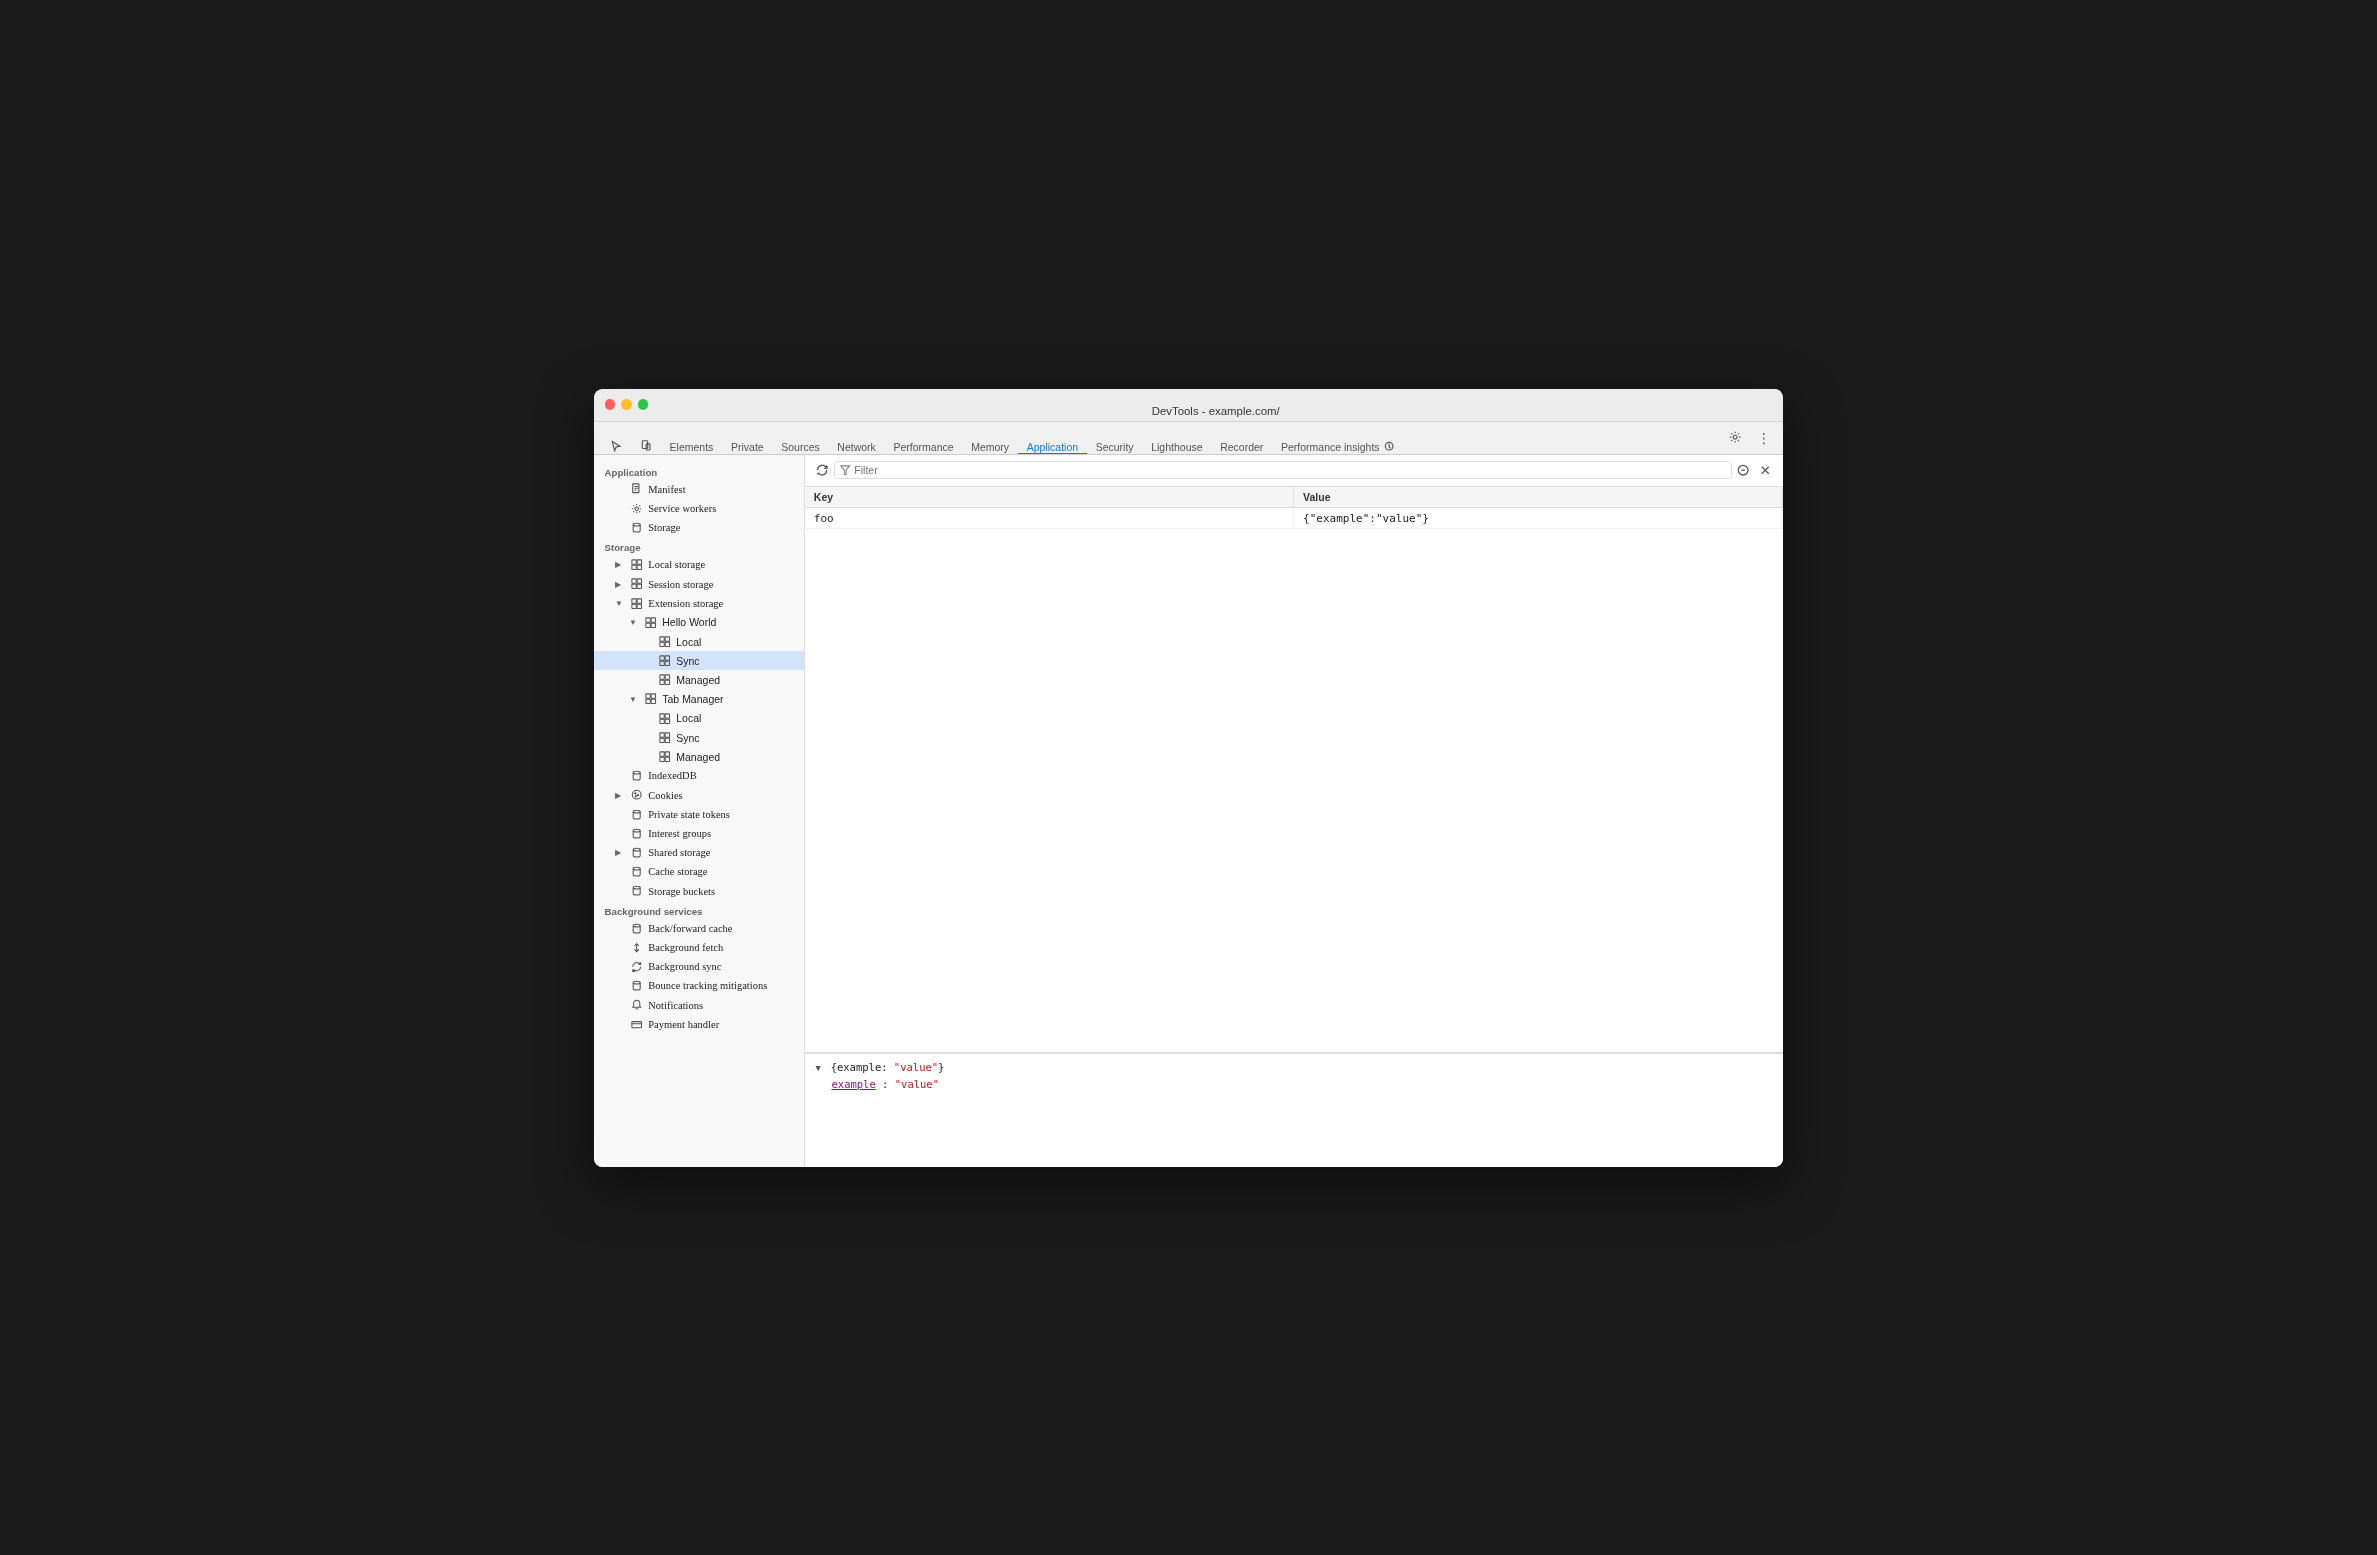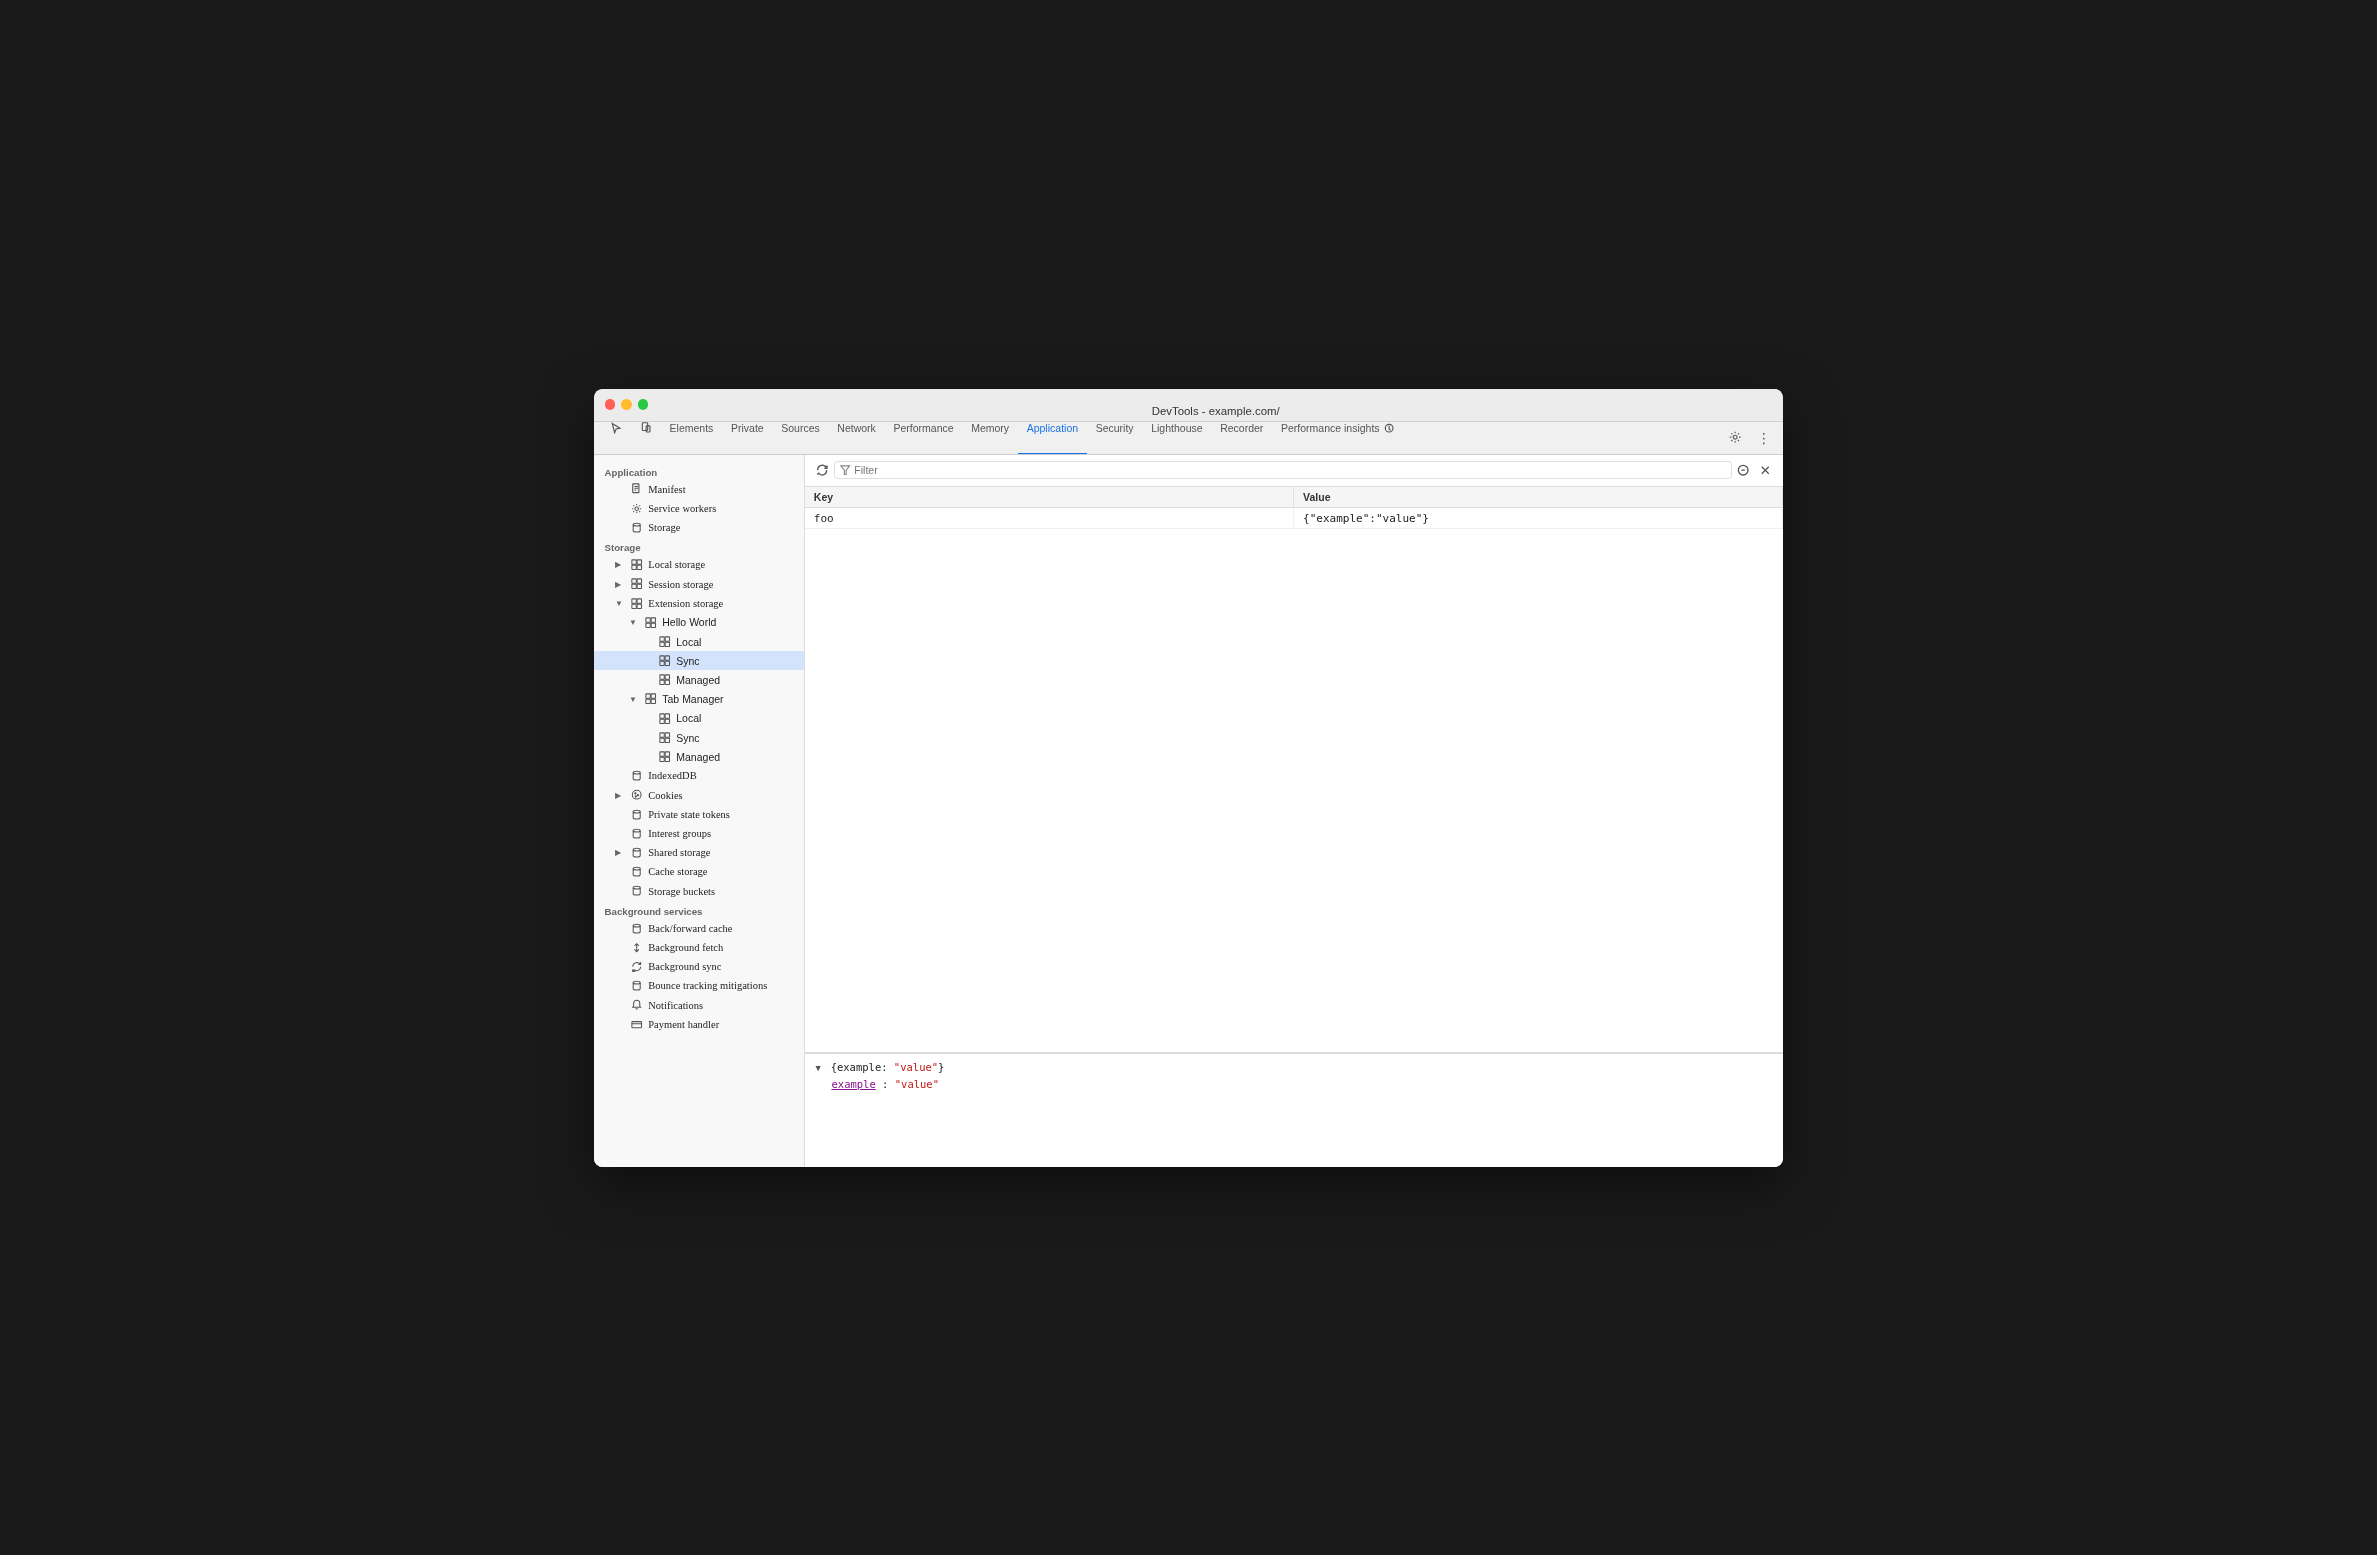--- a/index.html
+++ b/index.html
@@ -57,21 +57,21 @@
       background: #f0f0f0;
       height: 33px;
       display: flex;
       align-items: stretch;
       border-bottom: 0.9px solid #ccc;
       flex-shrink: 0;
       padding: 0 7px;
     }
     .tab-item {
       display: flex;
-      align-items: flex-start;
+      align-items: flex-end;
       padding: 0 8.8px;
       font-size: 10.5px;
       color: #555;
       cursor: pointer;
       border-bottom: 1.8px solid transparent;
       white-space: nowrap;
       gap: 3.5px;
     }
     .tab-item.active {
       color: #1a73e8;

